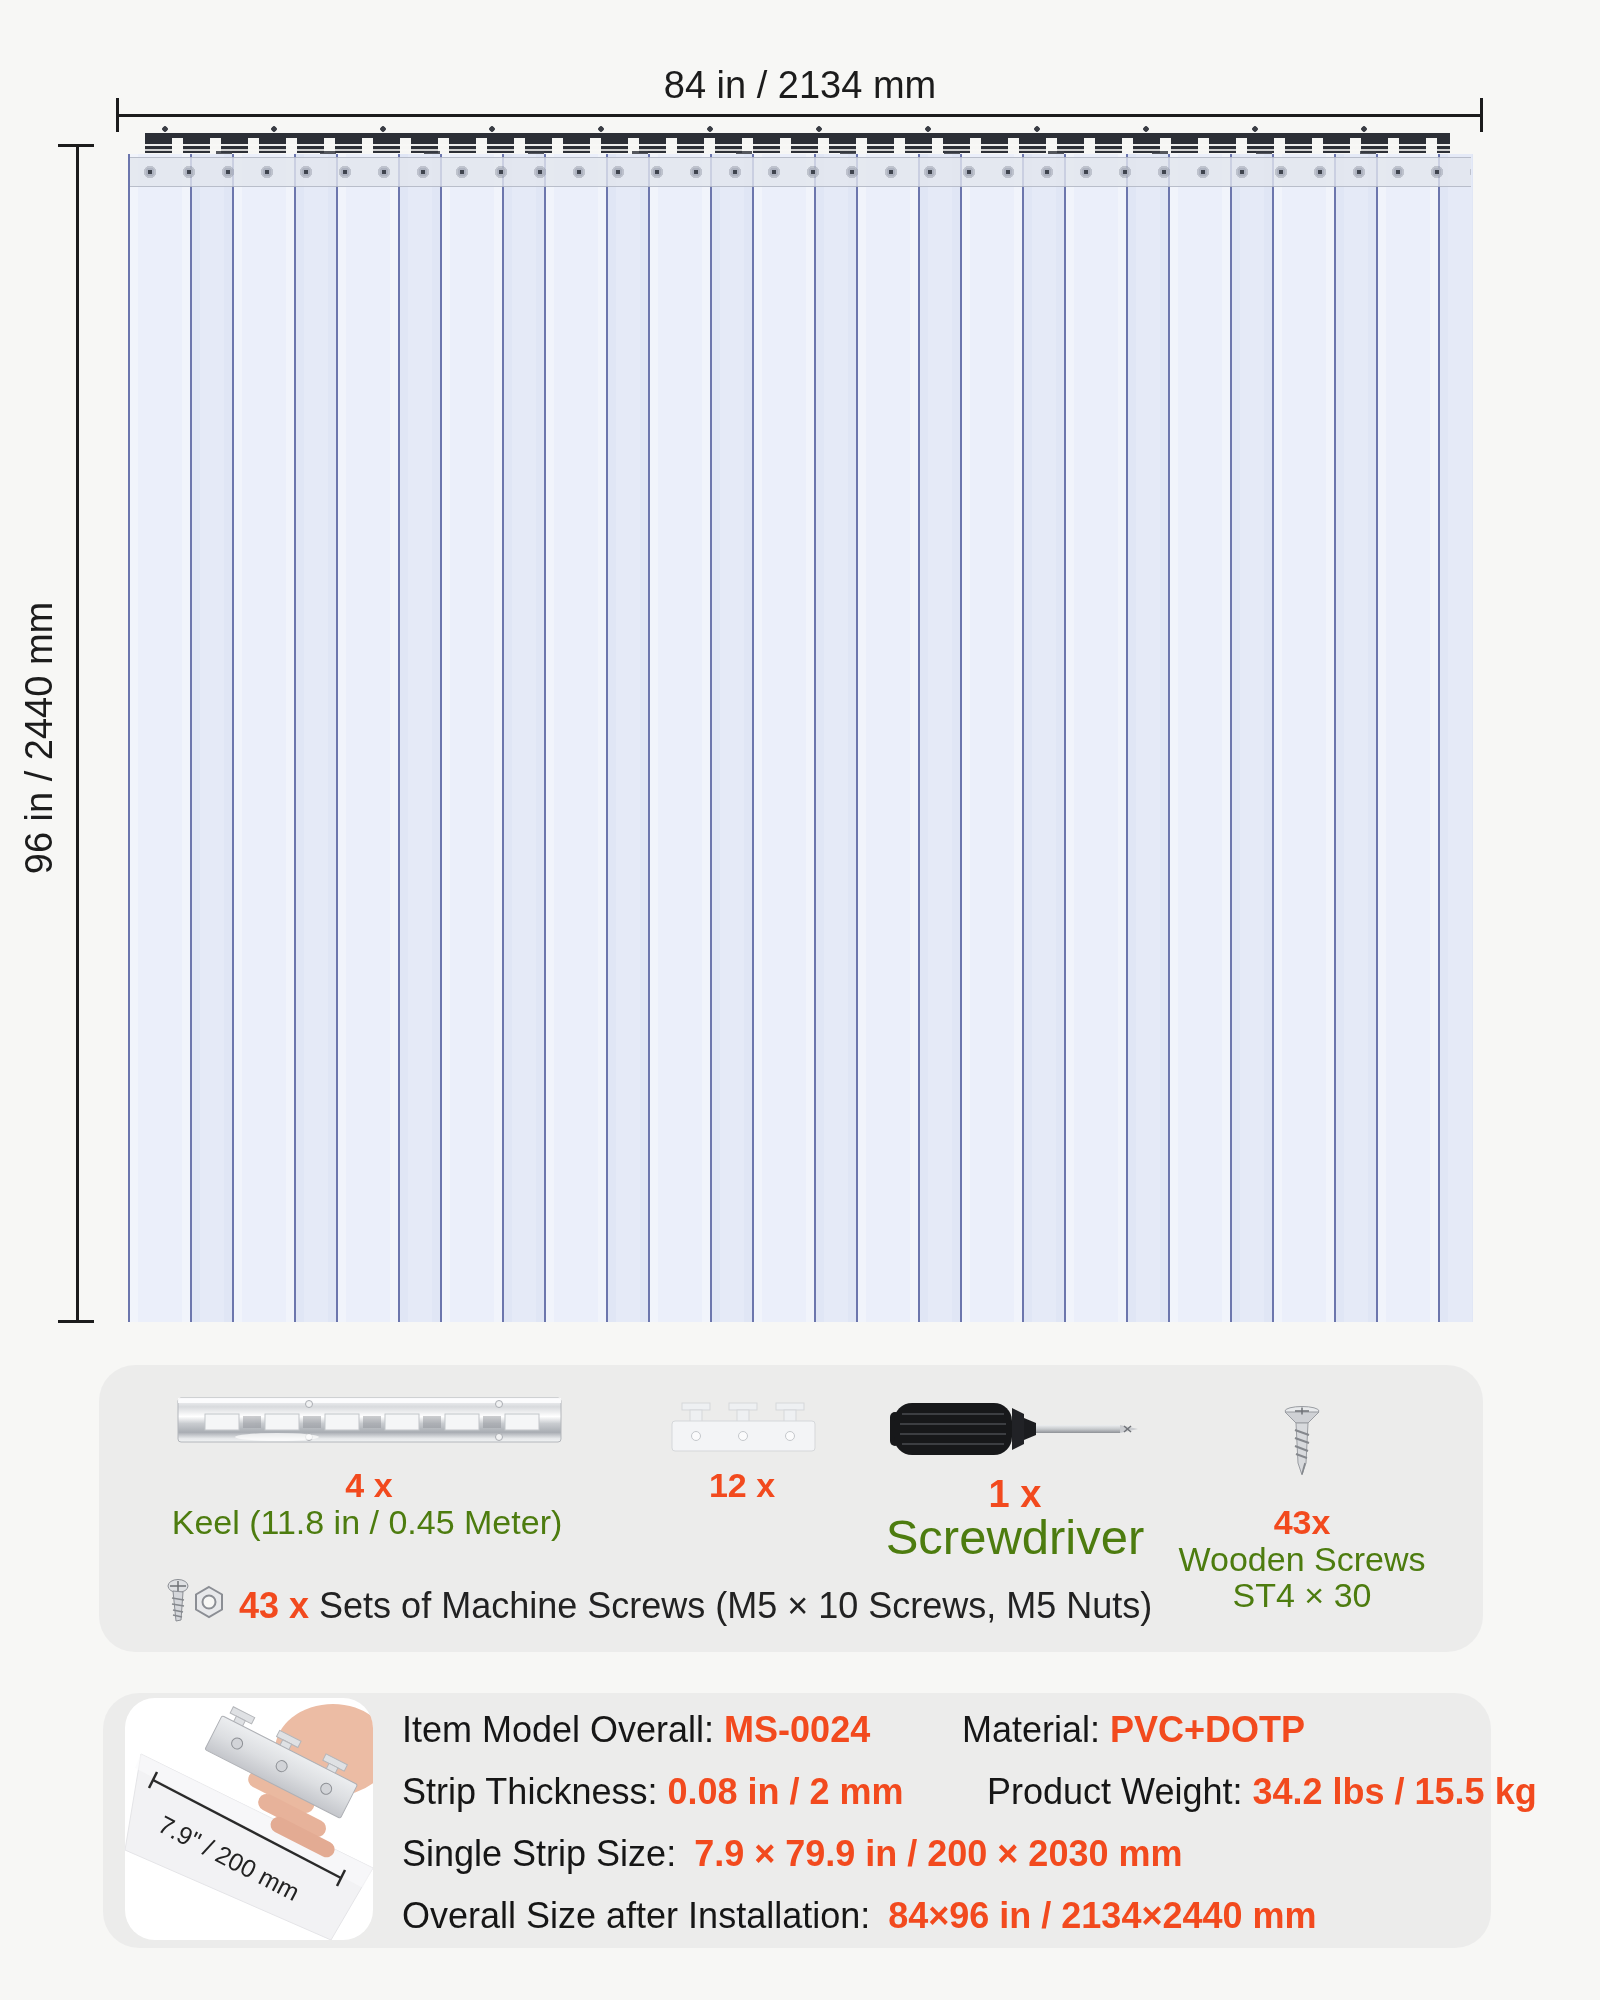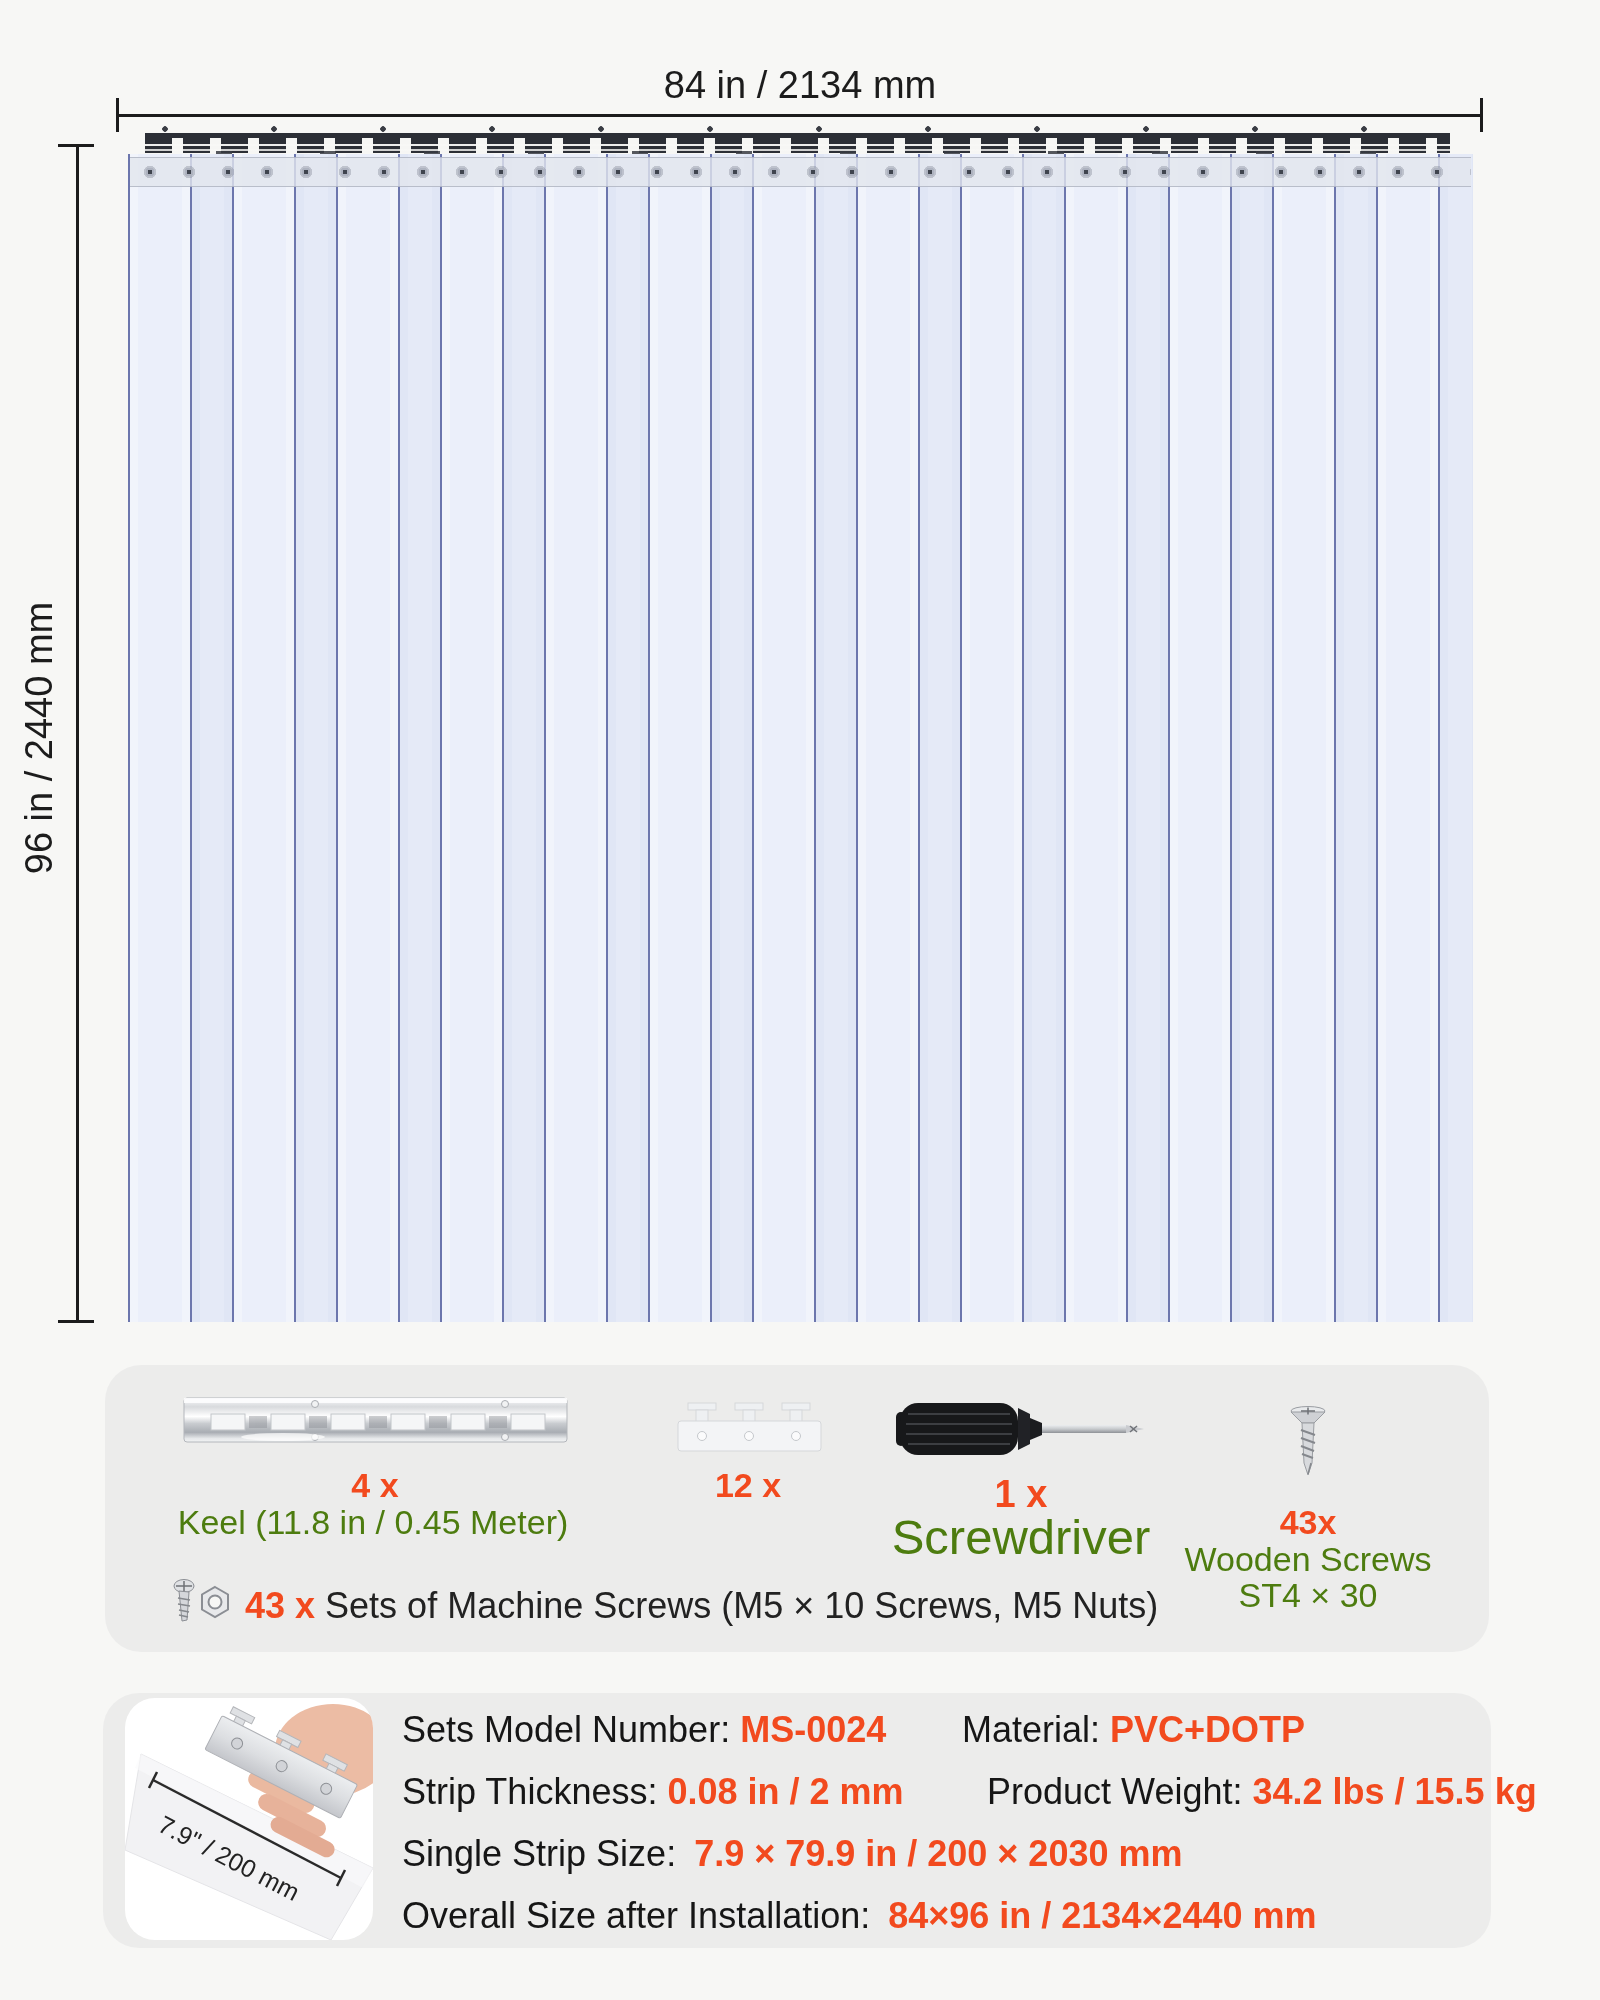--- a/index.html
+++ b/index.html
@@ -91,21 +91,21 @@
   <div class="abs tick-h" style="left:58px;top:1320px;"></div>
 
   <div class="abs rail-screws"></div>
   <div class="abs rail"></div>
   <div class="abs rail-tabs"></div>
 
   <div class="abs curtain">
     <div class="strip-header"></div>
   </div>
 
-  <div class="abs grey-box" style="left:105px;top:1365px;width:1384px;height:287px;">
+  <div class="abs grey-box" style="left:99px;top:1365px;width:1384px;height:287px;">
 
     <svg class="abs" style="left:78px;top:27px;" width="385" height="56" viewBox="0 0 385 56">
       <defs>
         <linearGradient id="kg" x1="0" y1="0" x2="0" y2="1">
           <stop offset="0" stop-color="#fafbfc"></stop>
             <stop offset=".2" stop-color="#d8dadd"></stop>
           <stop offset=".42" stop-color="#ffffff"></stop>
             <stop offset=".58" stop-color="#c9ccd0"></stop>
           <stop offset=".78" stop-color="#a9adb3"></stop>
             <stop offset=".92" stop-color="#e6e8ea"></stop>
@@ -269,21 +269,21 @@
         <g stroke="#2a2a2a" stroke-width="2.5">
           <line x1="28" y1="82" x2="216" y2="180"></line>
           <line x1="32" y1="74" x2="24" y2="90"></line>
           <line x1="220" y1="172" x2="212" y2="188"></line>
         </g>
         <text transform="translate(100,168) rotate(27.5)" text-anchor="middle" font-size="25" fill="#222222">7.9" / 200 mm</text>
       </svg>
     </div>
 
     <div class="abs spec-line" style="left:299px;top:16px;">
-      <span>Sets Model Number:</span><span class="value">MS-0024</span>
+      <span>Item Model Overall:</span><span class="value">MS-0024</span>
     </div>
     <div class="abs spec-line" style="left:859px;top:16px;">
       <span>Material:</span><span class="value">PVC+DOTP</span>
     </div>
     <div class="abs spec-line" style="left:299px;top:78px;">
       <span>Strip Thickness:</span><span class="value">0.08 in / 2 mm</span>
     </div>
     <div class="abs spec-line" style="left:844px;top:78px;margin-left:40px;">
       <span>Product Weight:</span><span class="value">34.2 lbs / 15.5 kg</span>
     </div>

